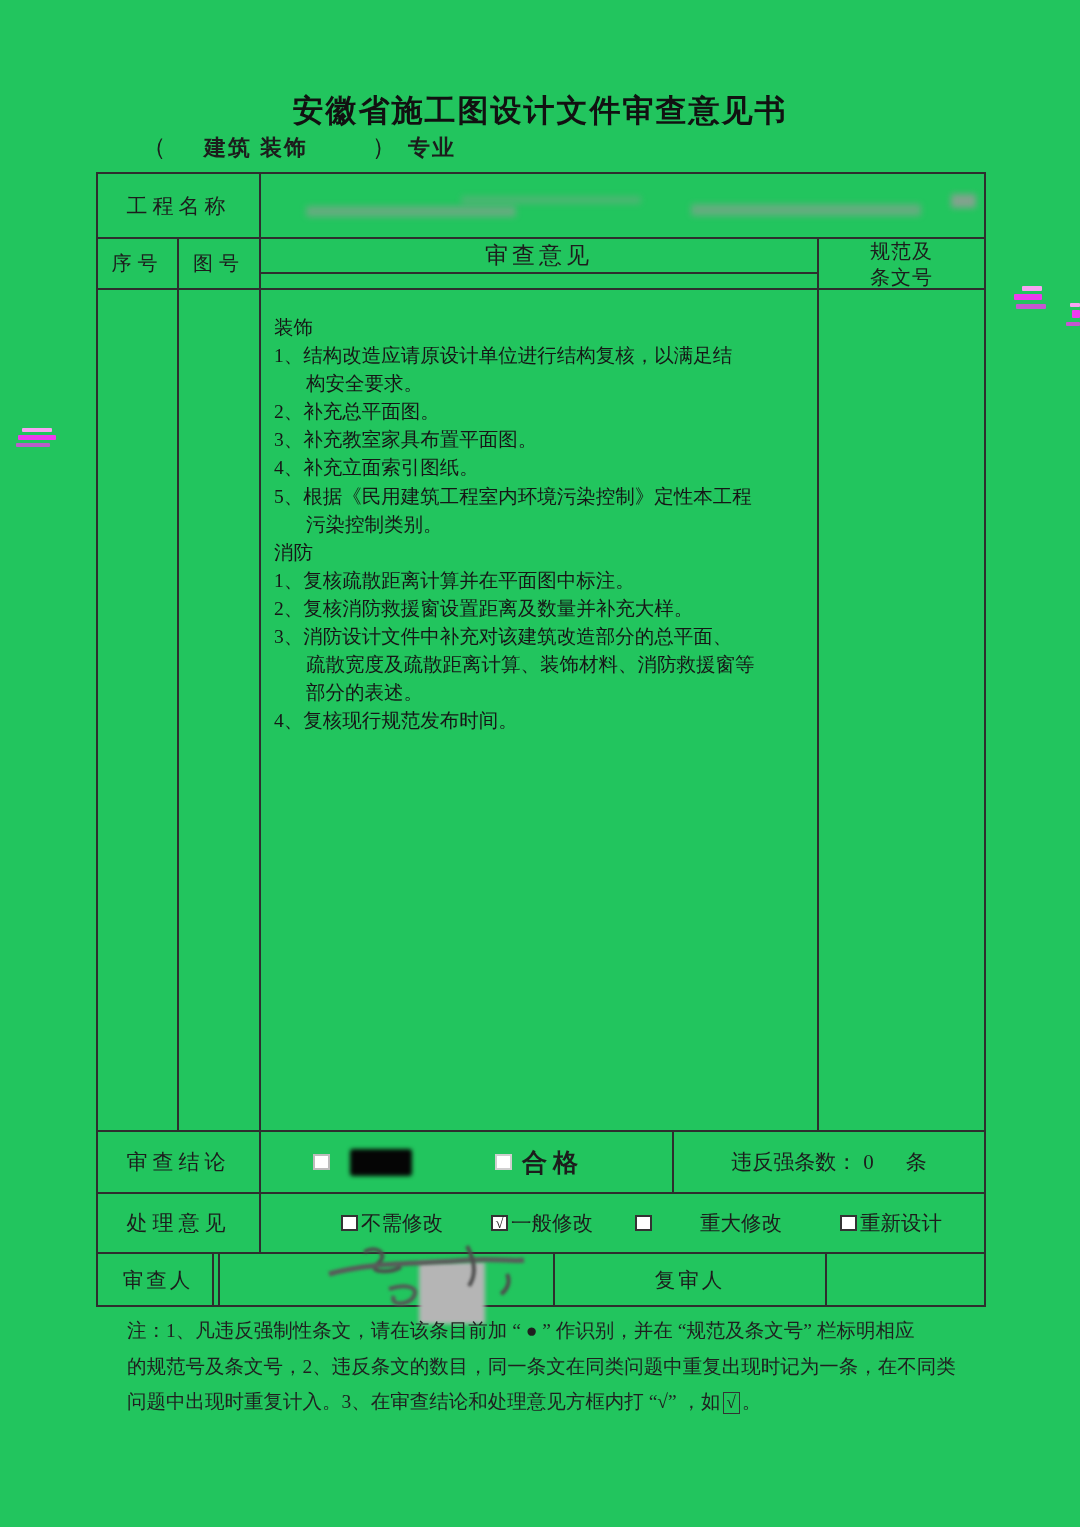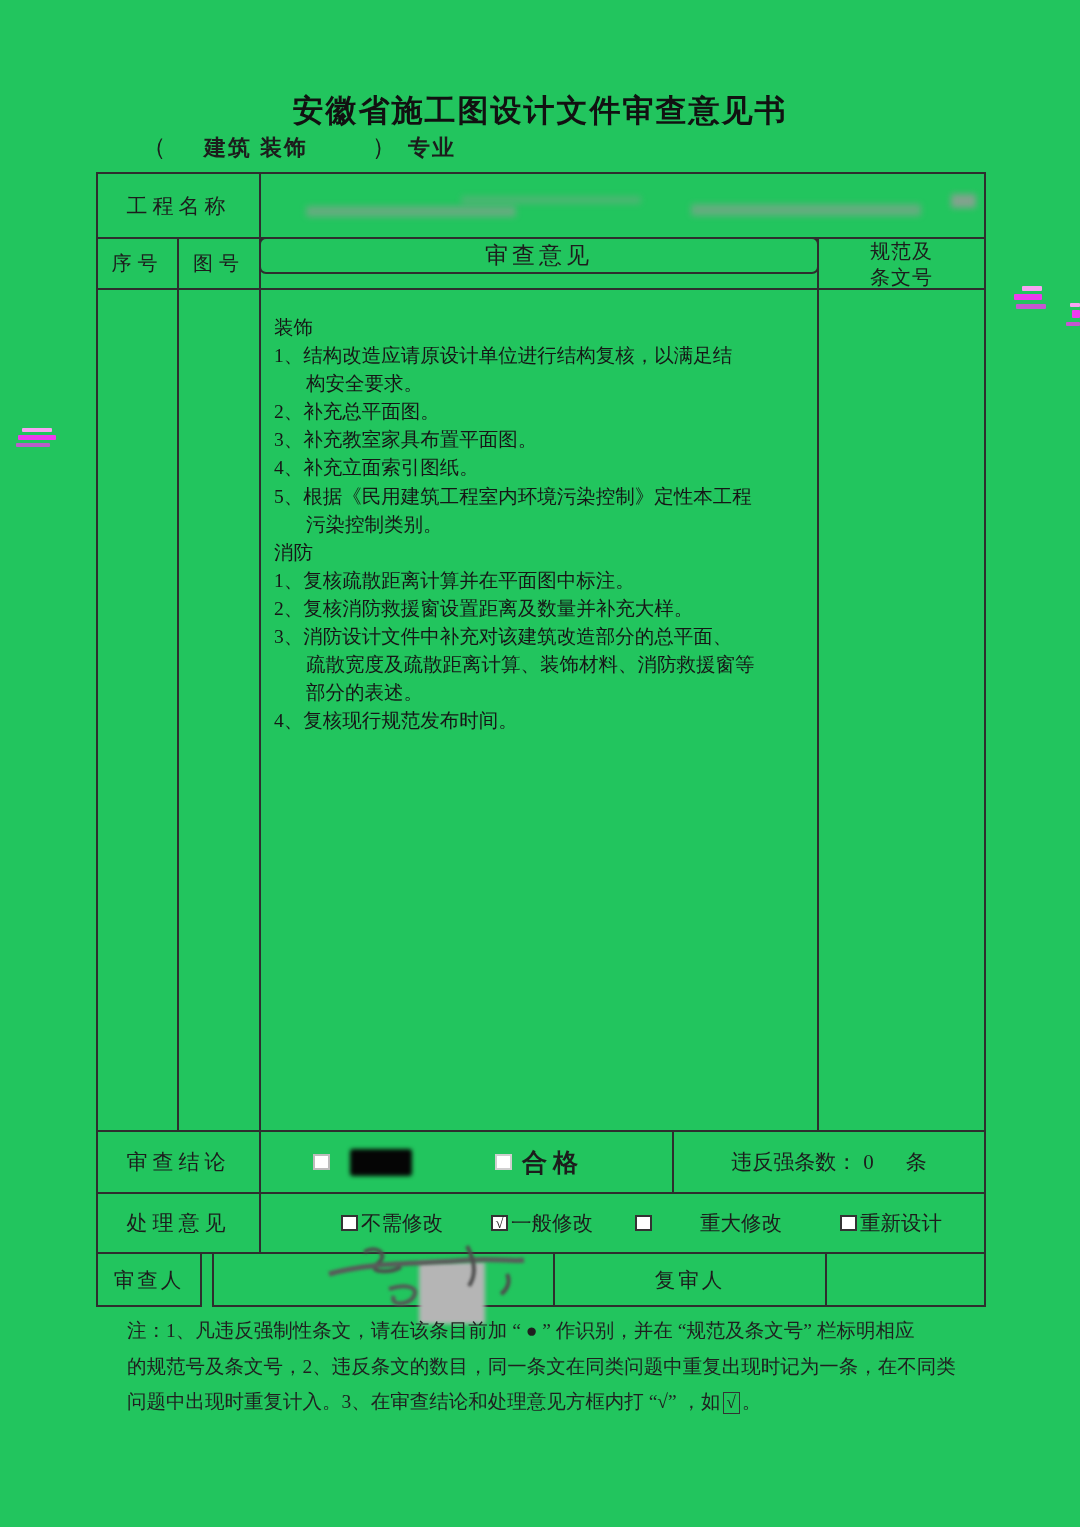--- a/index.html
+++ b/index.html
@@ -100,21 +100,21 @@
     <div class="cell lbl" style="left:0; top:0; width:165px; height:67px;">工程名称</div>
     <div class="cell" style="left:163px; top:0; width:727px; height:67px;">
       <div class="smear" style="left:45px; top:32px; width:210px; height:11px;"></div>
       <div class="smear" style="left:200px; top:22px; width:180px; height:8px; opacity:.35;"></div>
       <div class="smear" style="left:430px; top:30px; width:230px; height:12px;"></div>
       <div class="smear" style="left:690px; top:20px; width:25px; height:14px; opacity:.8;"></div>
     </div>
 
     <div class="cell hdr" style="left:0; top:65px; width:83px; height:53px; letter-spacing:6px; font-size:20px;">序号</div>
     <div class="cell hdr" style="left:81px; top:65px; width:84px; height:53px; letter-spacing:6px; font-size:20px;">图号</div>
-    <div class="cell hdr opinion-hdr" style="left:163px; top:65px; width:560px; height:37px;border-radius:7px;">审查意见</div>
+    <div class="cell hdr opinion-hdr" style="left:163px; top:65px; width:560px; height:37px;">审查意见</div>
     <div class="cell hdr code-hdr" style="left:721px; top:65px; width:169px; height:53px;">
       <span>规范及</span>
       <span>条文号</span>
     </div>
 
     <div class="cell" style="left:0; top:116px; width:83px; height:844px;"></div>
     <div class="cell" style="left:81px; top:116px; width:84px; height:844px;"></div>
     <div class="cell opinion-body" style="left:163px; top:116px; width:560px; height:844px;">
       <div class="ln">装饰</div>
       <div class="ln">1、结构改造应请原设计单位进行结构复核，以满足结</div>
@@ -160,21 +160,21 @@
       <span class="opt" style="margin-left:42px;gap:45px;">
         <span class="chk"></span>
         <span>重大修改</span>
       </span>
       <span class="opt" style="margin-left:58px;">
         <span class="chk"></span>
         <span>重新设计</span>
       </span>
     </div>
 
-    <div class="cell lbl" style="left:0; top:1080px; width:106px; height:55px; letter-spacing:3px; font-size:20.5px;">审查人</div>
+    <div class="cell lbl" style="left:0; top:1080px; width:124px; height:55px; letter-spacing:3px; font-size:20.5px;">审查人</div>
     <div class="cell" style="left:116px; top:1080px; width:343px; height:55px; overflow:visible;">
       <div class="sig-wrap">
         <div class="sig-smudge"></div>
         <svg width="300" height="95" viewBox="0 0 300 95" style="position:absolute; left:0; top:0; filter:blur(1.6px);">
           <path d="M95 18 C 110 10, 120 22, 108 30 C 98 38, 120 40, 132 33" stroke="#4d4d4d" stroke-width="4" fill="none"></path>
           <path d="M60 40 C 100 28, 150 30, 200 26 C 225 24, 245 28, 255 26" stroke="#5a5a5a" stroke-width="5" fill="none"></path>
           <path d="M198 12 C 205 25, 208 40, 200 52" stroke="#4d4d4d" stroke-width="4" fill="none"></path>
           <path d="M120 55 C 135 50, 150 52, 145 62 C 140 72, 120 72, 125 62" stroke="#565656" stroke-width="4" fill="none"></path>
           <path d="M238 40 C 242 48, 238 56, 232 60" stroke="#4d4d4d" stroke-width="4" fill="none"></path>
         </svg>

